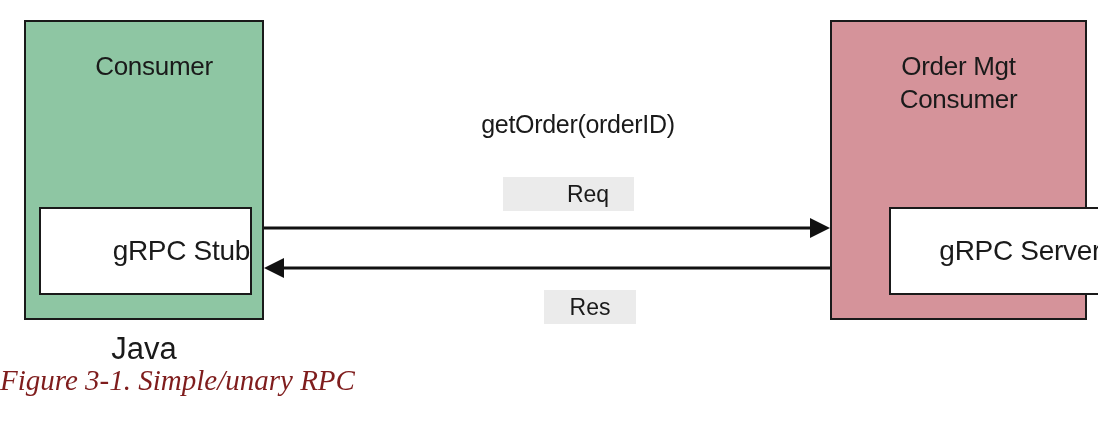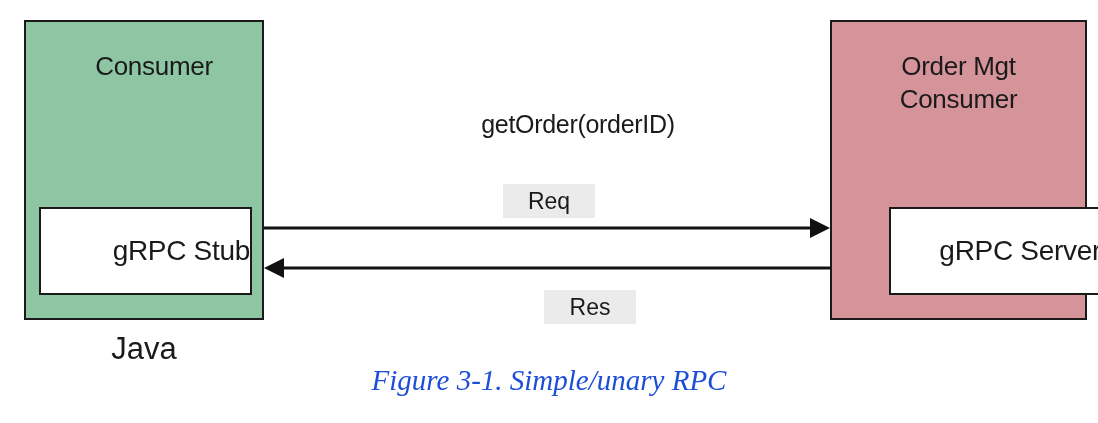--- a/index.html
+++ b/index.html
@@ -94,21 +94,21 @@
     position: absolute;
     left: 503px;
     width: 92px;
     height: 34px;
     background: var(--label-bg, #ebebeb);
     text-align: center;
     line-height: 34px;
     font-size: 23px;
     font-weight: 500;
   }
-  .tag.req { top: 184px; }
+  .tag.req { top: 177px; padding-left: 39px; }
   .tag.res { top: 290px; margin-left: 41px; }
 
   
   .arrows {
     position: absolute;
     left: 0;
     top: 0;
     width: 1098px;
     height: 423px;
     pointer-events: none;
@@ -120,25 +120,24 @@
   .arrows polygon {
     fill: var(--arrow, #111111);
   }
 
   
   .caption {
     position: absolute;
     left: 0;
     top: 364px;
     width: 1098px;
-    text-align: center;
     font-family: "Liberation Serif", serif;
     font-style: italic;
     font-size: 29px;
-    color: #1d4ed8;
+    color: #7f1d1d;
   }
 </style>
 </head>
 <body>
 
 <div class="stage">
 
   <div class="node consumer">
     <div class="node-title">
       <span>Consumer</span>

